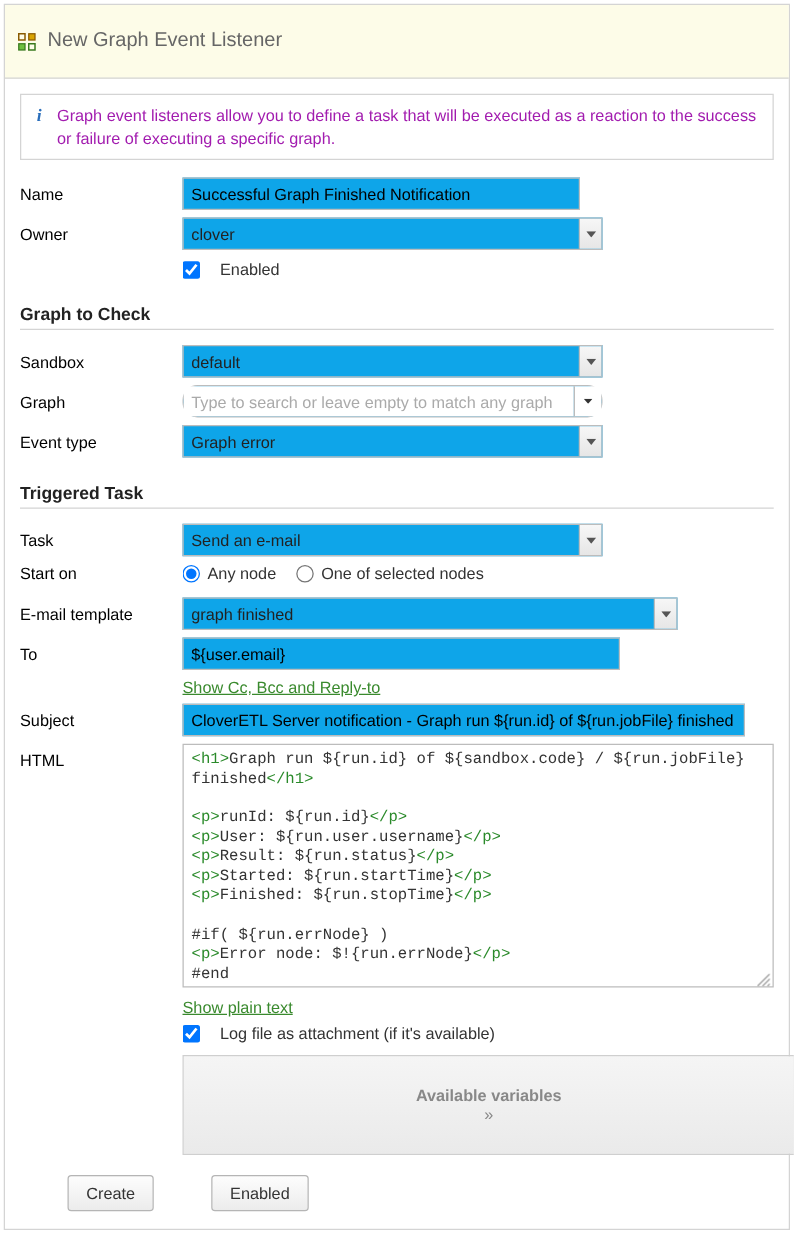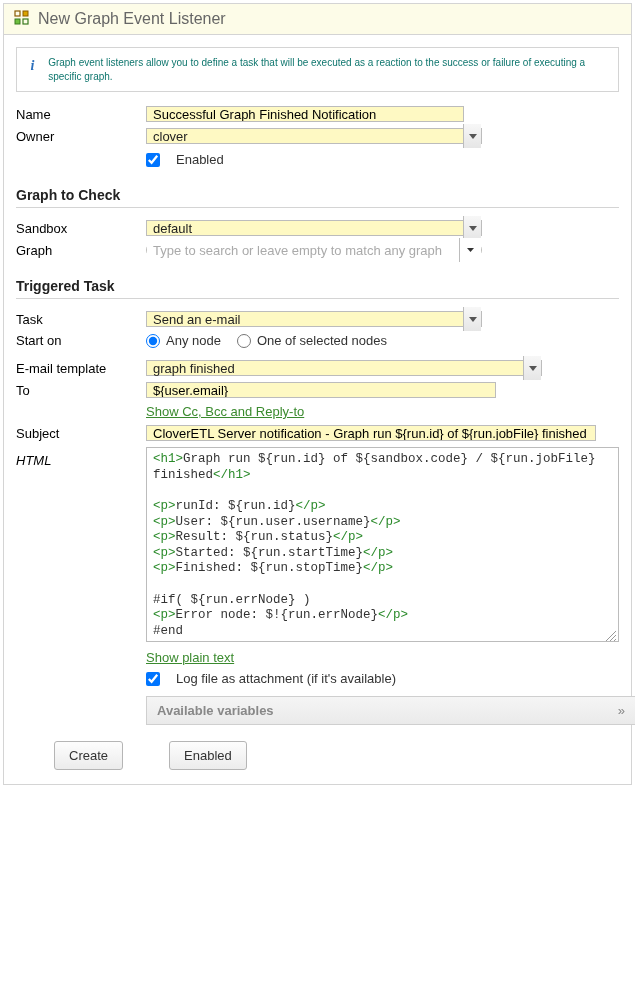--- a/index.html
+++ b/index.html
@@ -11,23 +11,23 @@
     background: #fff;
   }
   .outer-panel {
     border: 1px solid #d4d4d4;
     background: #fff;
     width: 629px;
   }
   .header {
     background: #fdfce8;
     border-bottom: 1px solid #d4d4d4;
-    padding: 6px 10px;
-    display: flex;
-    align-items: flex-start;
+    padding: 20px 10px;
+    display: flex;
+    align-items: flex-end;
     gap: 8px;
   }
   .header-icon svg { display: block; }
   .header-title {
     font-size: 16px;
     color: #666;
     font-weight: normal;
   }
   .body {
     padding: 12px 12px 14px 12px;
@@ -44,45 +44,45 @@
     color: #2a6ebb;
     font-family: Georgia, serif;
     font-style: italic;
     font-weight: bold;
     font-size: 14px;
     width: 12px;
     text-align: center;
     padding-top: 2px;
   }
   .info-text {
-    font-size: 10px;
+    font-size: 13px;
     line-height: 1.35;
-    color: #0f766e;
+    color: #a21caf;
   }
   .form-row {
     display: flex;
     align-items: center;
     margin-bottom: 6px;
   }
   .form-row.top { align-items: flex-start; }
   .form-label {
     width: 130px;
     text-align: left;
     padding-right: 8px;
     color: #000000;
     font-size: 13px;
     flex-shrink: 0;
   }
-  .form-label.top { padding-top: 6px; font-style: italic; }
+  .form-label.top { padding-top: 6px; }
   input[type=text].txt, .select-wrap, .combo-wrap {
     border: 1px solid #bcbcbc;
-    background: #fef9c3;
+    background: #0ea5e9;
     font-size: 13px;
     padding: 4px 6px;
-    height: 16px;
+    height: 26px;
   }
   input[type=text].txt { width: 318px; }
   .txt-wide { width: 450px !important; }
   .select-wrap {
     width: 336px;
     display: flex;
     align-items: center;
     justify-content: space-between;
     padding: 0 0 0 6px;
   }
@@ -162,24 +162,25 @@
     word-break: break-word;
   }
   .html-area .tag { color: #2a8a2a; }
   .resize-grip {
     position:absolute; right:2px; bottom:2px; width:10px;height:10px;
   }
   .avail-vars {
     width: 490px;
     background: linear-gradient(#f5f5f5,#eaeaea);
     border: 1px solid #cfcfcf;
-    padding: 6px 10px;
+    padding: 24px 10px;
     display:flex; justify-content:space-between; align-items:center;
     color:#888; font-weight:bold; font-size:13px;
     margin-top: 6px;
+    flex-direction: column;
   }
   .avail-vars .chev { color:#888; font-weight:normal; }
   .button-bar {
     margin-top: 16px;
     display:flex; gap:8px;
   }
   .btn {
     border: 1px solid #b5b5b5;
     background: linear-gradient(#fdfdfd,#ececec);
     padding: 6px 14px;
@@ -259,20 +260,31 @@
       <div class="combo-wrap">
         <input type="text" placeholder="Type to search or leave empty to match any graph" style="">
         <span class="combo-btn">
           <svg width="7" height="4">
               <path d="M0 0 L7 0 L3.5 4 Z" fill="#333"></path>
             </svg>
         </span>
       </div>
     </div>
 
+    <div class="form-row">
+      <div class="form-label">Event type</div>
+      <div class="select-wrap">
+        <span>Graph error</span>
+        <span class="select-btn">
+          <svg width="8" height="5">
+              <path d="M0 0 L8 0 L4 5 Z" fill="#555"></path>
+            </svg>
+        </span>
+      </div>
+    </div>
 
     <div class="section-head">Triggered Task</div>
 
     <div class="form-row">
       <div class="form-label">Task</div>
       <div class="select-wrap">
         <span>Send an e-mail</span>
         <span class="select-btn">
           <svg width="8" height="5">
               <path d="M0 0 L8 0 L4 5 Z" fill="#555"></path>

